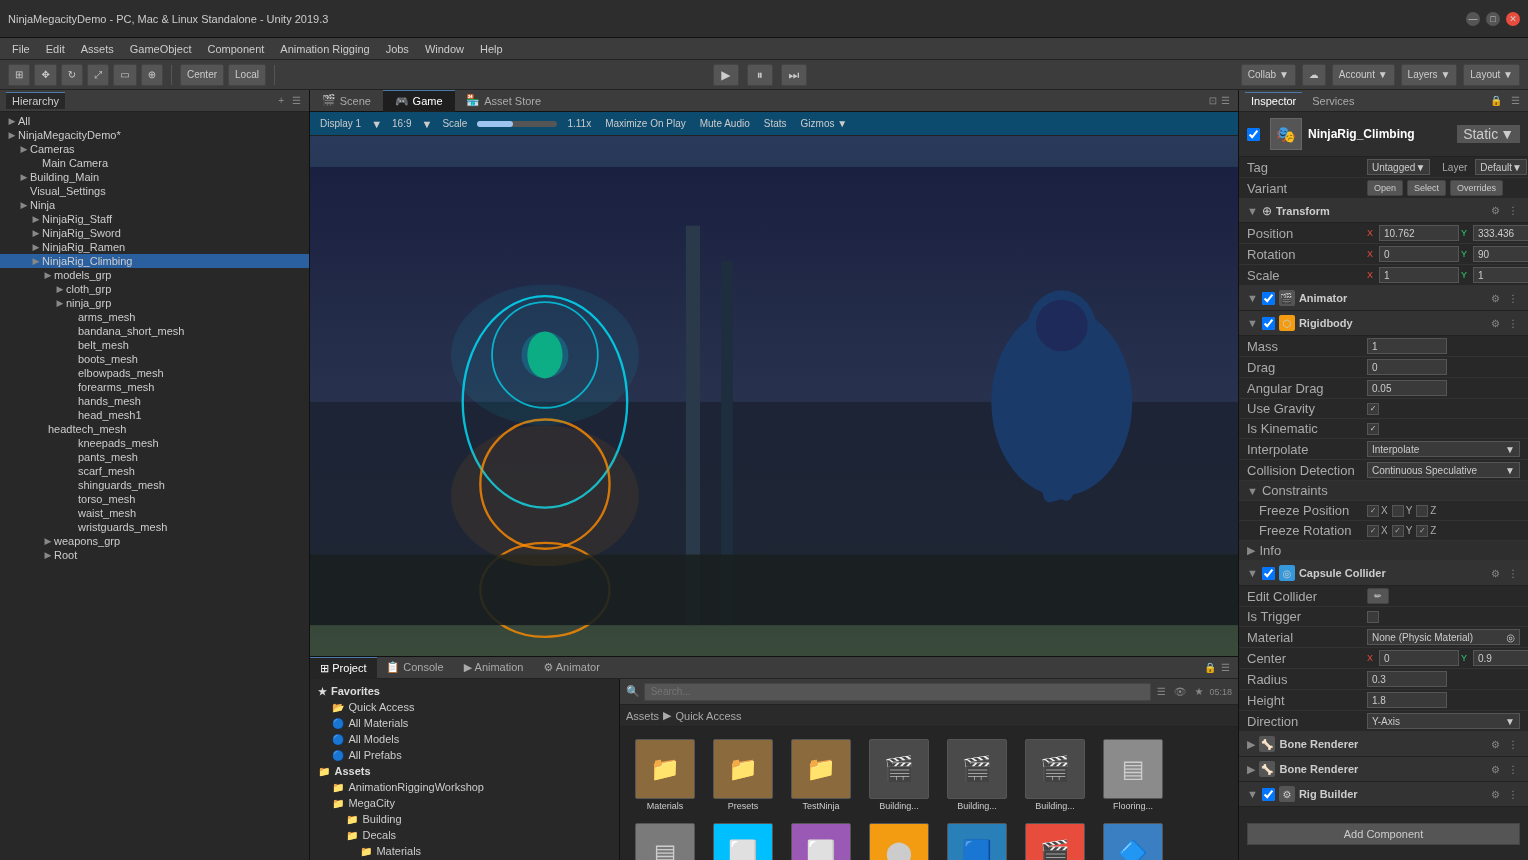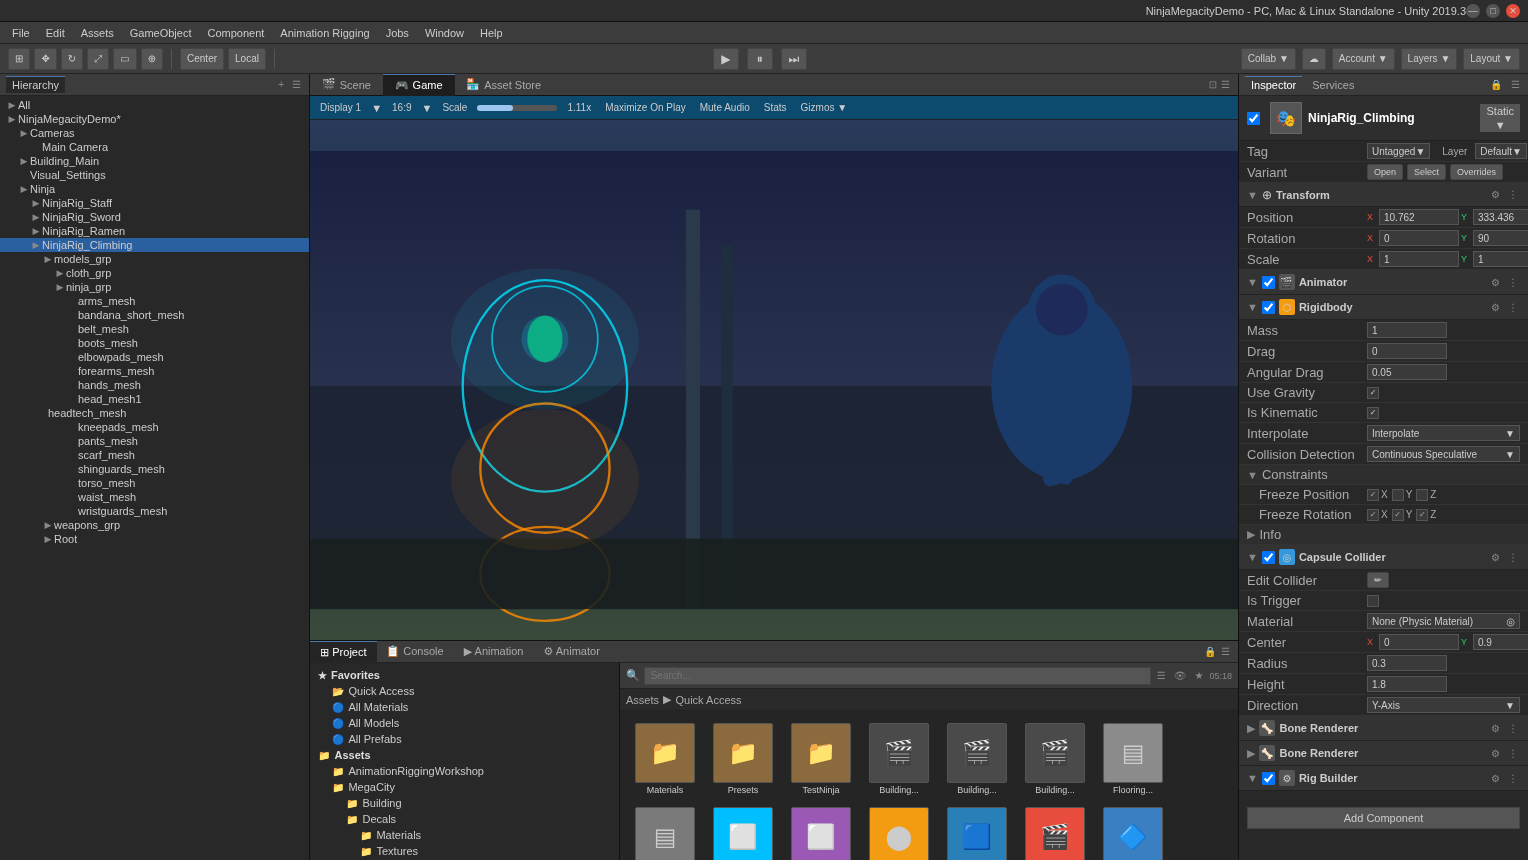--- a/index.html
+++ b/index.html
@@ -1,19 +1,19 @@
 <!DOCTYPE html>
 <html><head>
   <meta charset="utf-8">
   <style>
     * { margin: 0; padding: 0; box-sizing: border-box; }
     body { background: #1e1e1e; color: #ccc; font-family: 'Segoe UI', Arial, sans-serif; font-size: 11px; overflow: hidden; width: 1528px; height: 860px; }
 
     
-    #titlebar { background: #2d2d2d; height: 22px; display: flex; align-items: center; padding: 0 8px; justify-content: flex-end; border-bottom: 1px solid #111; }
+    #titlebar { background: #2d2d2d; height: 38px; display: flex; align-items: center; padding: 0 8px; justify-content: space-between; border-bottom: 1px solid #111; }
     #titlebar-controls { display: flex; gap: 6px; }
     .win-btn { width: 14px; height: 14px; border-radius: 50%; display: flex; align-items: center; justify-content: center; font-size: 9px; cursor: pointer; }
     .win-minimize { background: #555; }
     .win-maximize { background: #555; }
     .win-close { background: #e74c3c; }
 
     
     #menubar { background: #3c3c3c; height: 22px; display: flex; align-items: center; padding: 0 4px; border-bottom: 1px solid #222; }
     .menu-item { padding: 2px 8px; color: #ccc; cursor: pointer; font-size: 11px; }
 
@@ -78,21 +78,21 @@
     #inspector-header { background: #3c3c3c; height: 22px; display: flex; align-items: center; padding: 0 6px; border-bottom: 1px solid #222; gap: 4px; flex-shrink: 0; }
     .inspector-tab { color: #aaa; font-size: 11px; cursor: pointer; padding: 2px 6px; }
     .inspector-tab.active { color: #fff; border-top: 1px solid #4c7aac; }
 
     
     #inspector-content { flex: 1; overflow-y: auto; }
     .inspector-object-header { display: flex; align-items: center; padding: 6px 8px; gap: 6px; background: #2e2e2e; border-bottom: 1px solid #222; }
     .obj-icon { width: 32px; height: 32px; background: #555; border: 1px solid #666; display: flex; align-items: center; justify-content: center; font-size: 16px; }
     .obj-name { color: #fff; font-size: 12px; font-weight: bold; }
     .obj-checkbox { margin-right: 4px; }
-    .static-badge { margin-left: auto; background: #555; padding: 1px 6px; font-size: 11px; color: #ccc; display: flex; align-items: center; gap: 2px; flex-direction: column; }
+    .static-badge { margin-left: auto; background: #555; padding: 1px 6px; font-size: 14px; color: #ccc; display: flex; align-items: center; gap: 2px; }
 
     .inspector-row { display: flex; align-items: center; padding: 2px 8px; border-bottom: 1px solid #333; min-height: 20px; }
     .inspector-label { color: #aaa; font-size: 13px; width: 120px; flex-shrink: 0; }
     .inspector-value { color: #ccc; font-size: 11px; flex: 1; display: flex; align-items: center; gap: 4px; }
     .inspector-input { background: #3a3a3a; border: 1px solid #555; color: #ccc; padding: 1px 4px; font-size: 10px; width: 80px; height: 16px; }
     .xyz-group { display: flex; gap: 2px; align-items: center; }
     .xyz-label { color: #e74c3c; font-size: 9px; width: 10px; }
     .xyz-label.y { color: #2ecc71; }
     .xyz-label.z { color: #3498db; }
 

